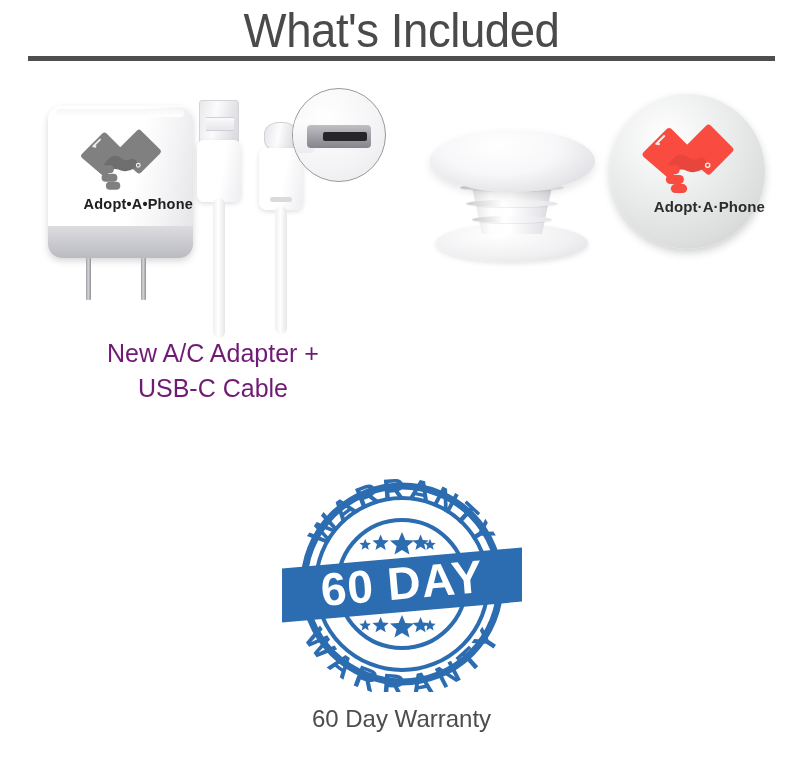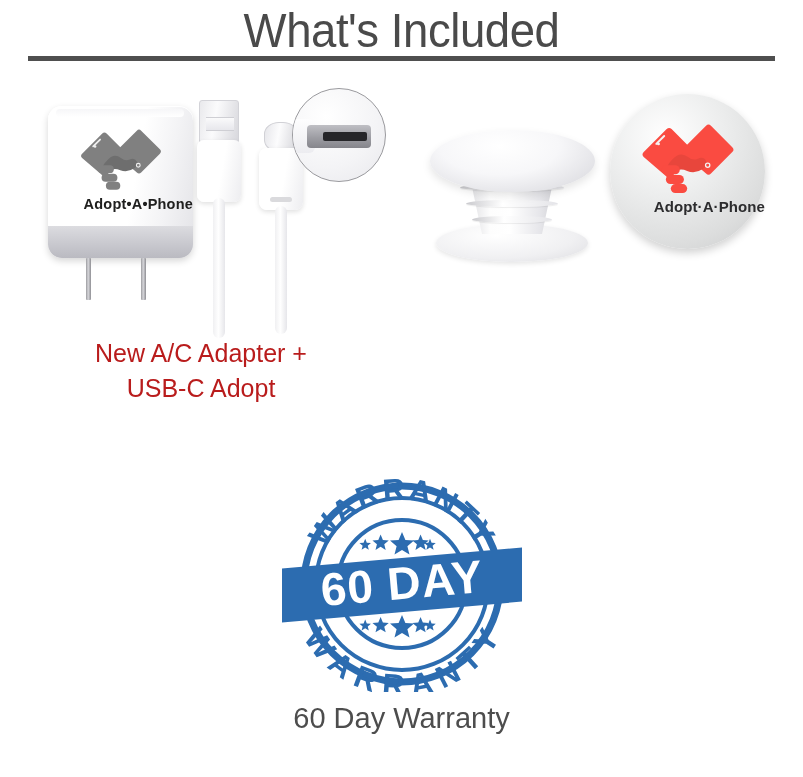--- a/index.html
+++ b/index.html
@@ -63,22 +63,23 @@
     height: 255px;
   }
   .product-caption {
     position: absolute;
     top: 258px;
     left: 0;
     width: 100%;
     text-align: center;
     font-size: 25px;
     line-height: 35px;
-    color: #b91c1c;
+    color: #701a75;
     font-weight: 400;
+    padding-left: 12px;
   }
   .product-caption .cap-line { display: block; }
 
   
   .adapter {
     position: absolute;
     left: 48px;
     top: 28px;
     width: 145px;
     height: 170px;
@@ -339,21 +340,21 @@
     transform: translateX(-50%);
     width: 240px;
     height: 222px;
   }
   .warranty-caption {
     position: absolute;
     top: 232px;
     left: 0;
     width: 803px;
     text-align: center;
-    font-size: 29px;
+    font-size: 24px;
     line-height: 33px;
     color: #4d4d4d;
   }
 </style>
 </head>
 <body>
 
 <div class="page-title">What's Included</div>
 <div class="title-rule"></div>
 
@@ -400,21 +401,21 @@
       </div>
 
       <div class="usbc-inset">
         <div class="inset-cordstub"></div>
         <div class="inset-conn"></div>
       </div>
     </div>
 
     <div class="product-caption">
       <span class="cap-line">New A/C Adapter +</span>
-      <span class="cap-line">USB-C Adopt</span>
+      <span class="cap-line">USB-C Cable</span>
     </div>
   </div>
 
   <div class="product right">
     <div class="product-art">
 
       <div class="popsocket">
         <div class="pop-base"></div>
         <div class="pop-accordion"></div>
         <div class="pop-rib r3"></div>

